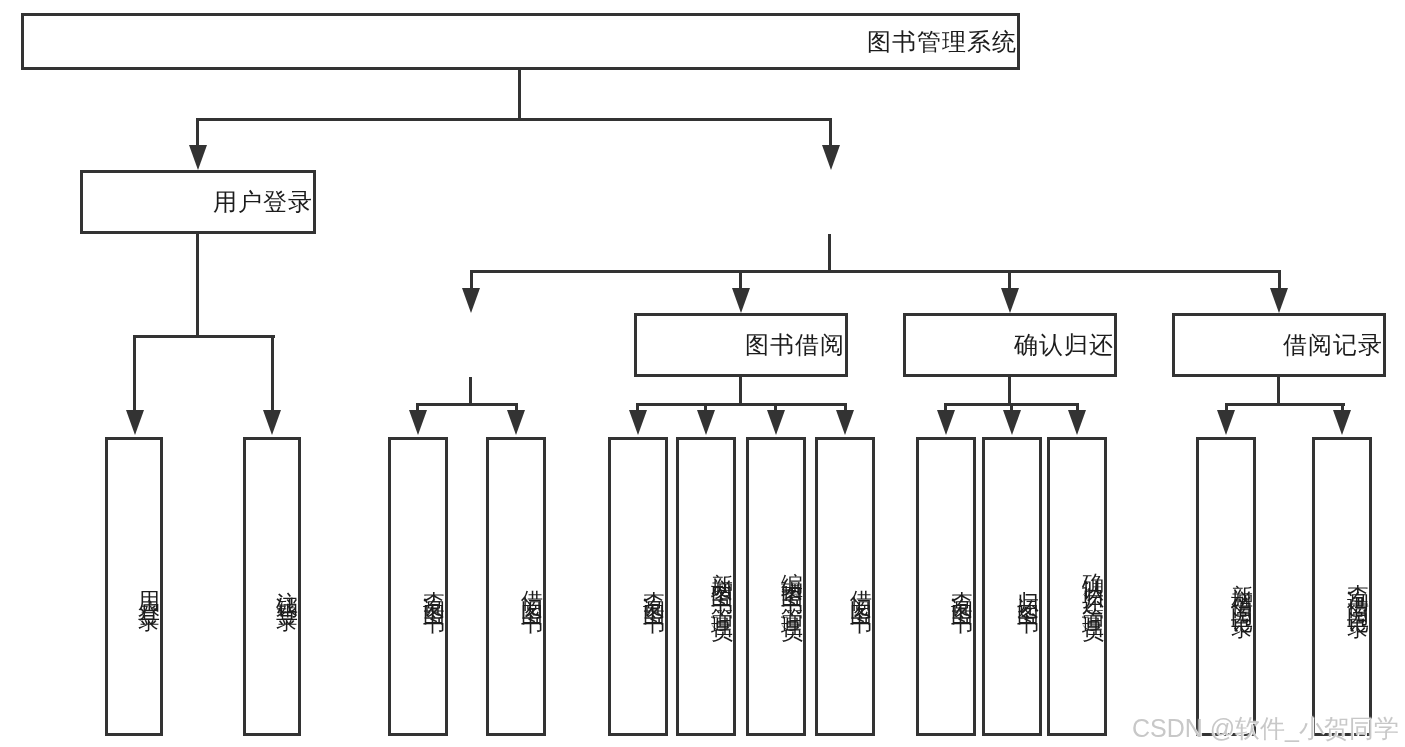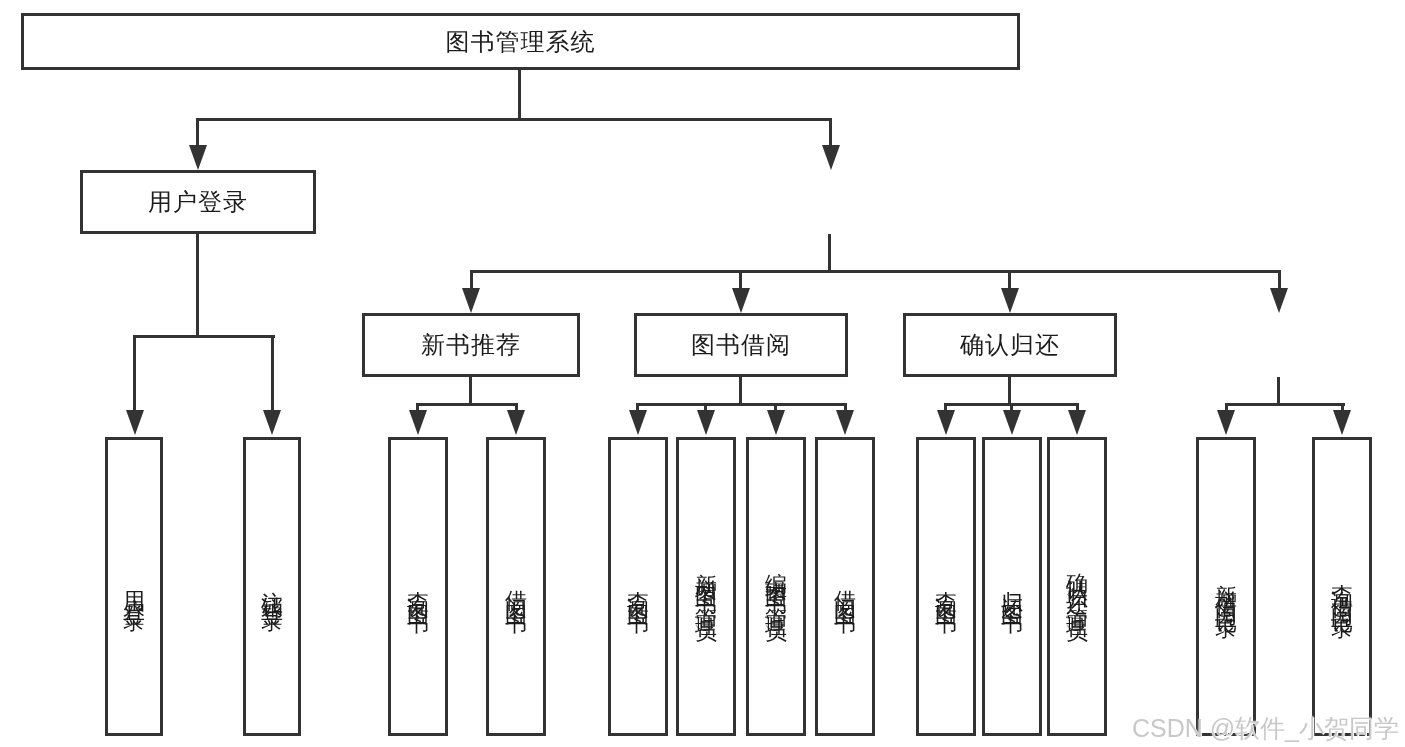--- a/index.html
+++ b/index.html
@@ -21,21 +21,21 @@
     overflow: hidden;
   }
   .box {
     position: absolute;
     box-sizing: border-box;
     border: 3px solid var(--c-line);
     background: #fff;
     color: var(--c-text);
     display: flex;
     align-items: center;
-    justify-content: center;
+    justify-content: flex-end;
   }
   .hbox { font-size: 24px; letter-spacing: 1px; }
   .vbox span {
     writing-mode: vertical-rl;
     font-size: 22px;
     letter-spacing: 7px;
     line-height: 1;
   }
   .vl, .hl { position: absolute; background: var(--c-line); }
   .arr {
@@ -88,28 +88,28 @@
   <div class="hl" style="left:470px; top:270px; width:811px; height:3px;"></div>
   <div class="vl" style="left:470px; top:270px; width:3px; height:20px;"></div>
   <div class="arr" style="left:462px; top:288px;"></div>
   <div class="vl" style="left:739px; top:270px; width:3px; height:20px;"></div>
   <div class="arr" style="left:732px; top:288px;"></div>
   <div class="vl" style="left:1008px; top:270px; width:3px; height:20px;"></div>
   <div class="arr" style="left:1001px; top:288px;"></div>
   <div class="vl" style="left:1278px; top:270px; width:3px; height:20px;"></div>
   <div class="arr" style="left:1270px; top:288px;"></div>
 
-  <div class="box hbox" style="left:362px; top:313px; width:218px; height:64px;">
-    <span>新书推荐</span>
-  </div>
   <div class="box hbox" style="left:634px; top:313px; width:214px; height:64px;">
     <span>图书借阅</span>
   </div>
   <div class="box hbox" style="left:903px; top:313px; width:214px; height:64px;">
     <span>确认归还</span>
+  </div>
+  <div class="box hbox" style="left:1172px; top:313px; width:214px; height:64px;">
+    <span>借阅记录</span>
   </div>
 
   <div class="vl" style="left:469px; top:377px; width:3px; height:29px;"></div>
   <div class="hl" style="left:416px; top:403px; width:102px; height:3px;"></div>
   <div class="vl" style="left:416px; top:403px; width:3px; height:10px;"></div>
   <div class="arr" style="left:409px; top:410px;"></div>
   <div class="vl" style="left:515px; top:403px; width:3px; height:10px;"></div>
   <div class="arr" style="left:507px; top:410px;"></div>
 
   <div class="vl" style="left:739px; top:377px; width:3px; height:29px;"></div>

